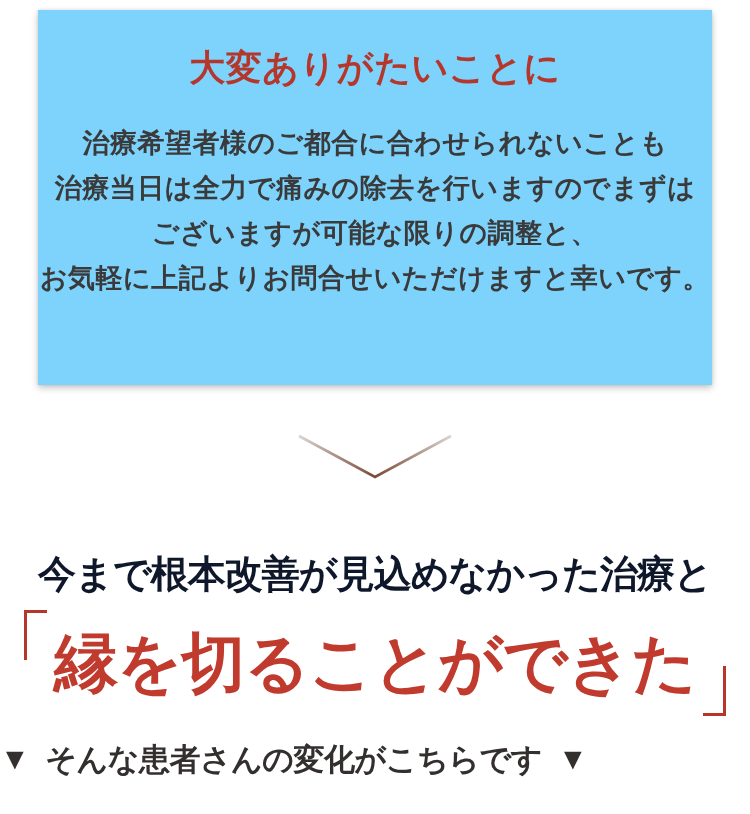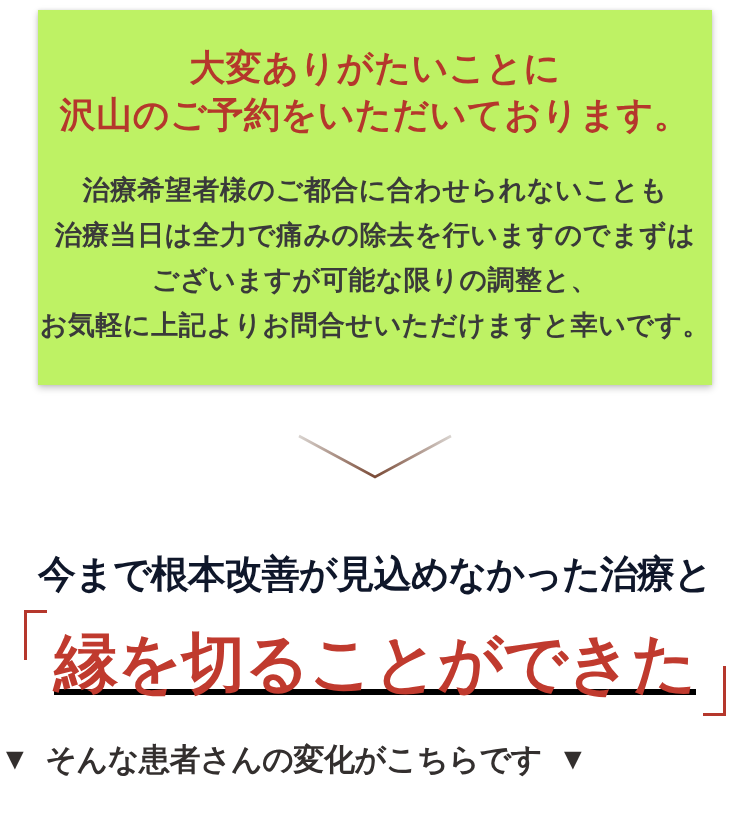--- a/index.html
+++ b/index.html
@@ -12,21 +12,21 @@
     font-family: "Liberation Sans", "DejaVu Sans", sans-serif;
   }
 
   
   .card {
     position: absolute;
     left: 38px;
     top: 10px;
     width: 674px;
     height: 375px;
-    background: #bef264;
+    background: #7dd3fc;
     box-shadow: 0 3px 7px rgba(0,0,0,0.22), 0 0 3px rgba(0,0,0,0.10);
     text-align: center;
     box-sizing: border-box;
     padding-top: 34px;
   }
   .card-heading {
     font-family: "DejaVu Serif", "Liberation Serif", serif;
     font-weight: 700;
     font-size: 36px;
     line-height: 47px;
@@ -68,21 +68,20 @@
 
   
   .quote-row {
     position: absolute;
     left: 0;
     top: 606px;
     width: 100%;
     height: 114px;
     display: flex;
     justify-content: center;
-    text-decoration: underline;
   }
   .bracket {
     width: 23px;
     height: 50px;
     box-sizing: border-box;
   }
   .bracket-open {
     border-top: 3px solid #b5372c;
     border-left: 3px solid #b5372c;
     align-self: flex-start;
@@ -128,21 +127,20 @@
   .footer-heading .tri-right { margin-left: 16px; }
 </style>
 </head>
 <body>
 
 <div class="page">
 
   <div class="card">
     <div class="card-heading">
       <div>大変ありがたいことに</div>
-      <div>沢山のご予約をいただいております。</div>
     </div>
     <div class="card-body">
       <div>治療希望者様のご都合に合わせられないことも</div>
       <div>治療当日は全力で痛みの除去を行いますのでまずは</div>
       <div>ございますが可能な限りの調整と、</div>
       <div>お気軽に上記よりお問合せいただけますと幸いです。</div>
     </div>
   </div>
 
   <div class="chevron-wrap">

